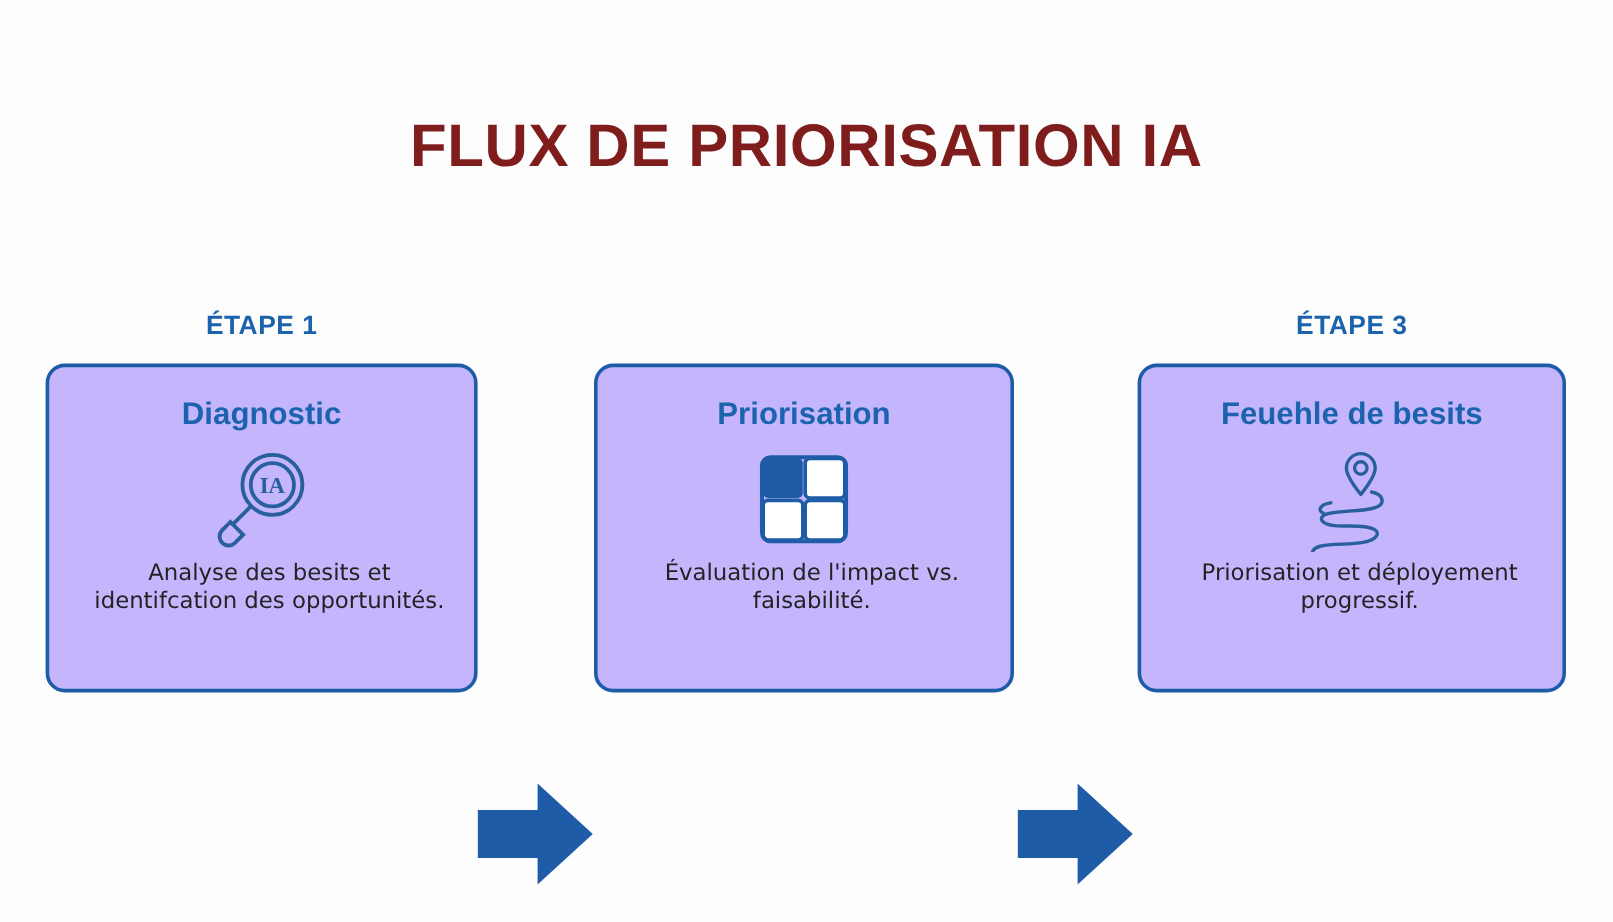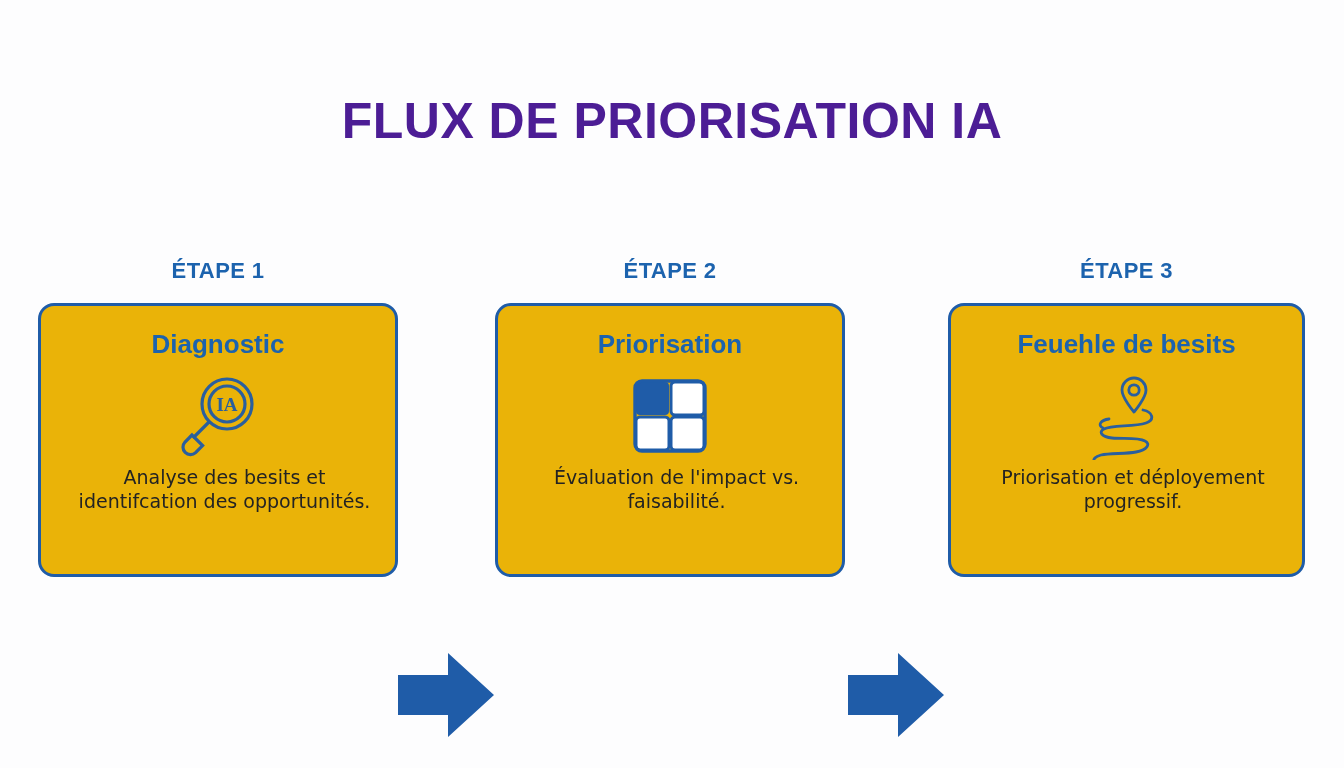--- a/index.html
+++ b/index.html
@@ -23,21 +23,21 @@
   
   .page-title {
     position: absolute;
     left: 0;
     top: 92px;
     width: 1344px;
     text-align: center;
     font-size: 50px;
     font-weight: 800;
     letter-spacing: 0.5px;
-    color: #4c1d95;
+    color: #7f1d1d;
     font-family: "Liberation Sans", sans-serif;
   }
 
   
   .steps {
     position: absolute;
     left: 0;
     top: 258px;
     width: 1344px;
     height: 330px;
@@ -68,21 +68,21 @@
 
   .card {
     position: absolute;
     top: 45px;
     left: 0;
     width: 100%;
     height: 274px;
     box-sizing: border-box;
     border: 3px solid #1f5ca8;
     border-radius: 16px;
-    background: #eab308;
+    background: #c4b5fd;
     display: flex;
     flex-direction: column;
     align-items: center;
   }
 
   .card-title {
     margin-top: 24px;
     font-size: 26px;
     font-weight: 800;
     color: #1c63ae;
@@ -157,21 +157,20 @@
       </div>
     </div>
 
     <div class="arrow arrow-1">
       <svg width="96" height="88" viewBox="0 0 96 88" aria-hidden="true">
         <polygon points="0,24 50,24 50,2 96,44 50,86 50,64 0,64" fill="#1f5ca8"></polygon>
       </svg>
     </div>
 
     <div class="step step-2">
-      <div class="step-label">ÉTAPE 2</div>
 
       <div class="card">
         <div class="card-title">Priorisation</div>
 
         <div class="card-icon">
           <svg width="76" height="76" viewBox="0 0 76 76" aria-hidden="true">
             <rect x="4" y="4" width="33" height="33" rx="4" fill="#1f5ca8"></rect>
             <rect x="39" y="4" width="33" height="33" rx="4" fill="#ffffff" stroke="#1f5ca8" stroke-width="3"></rect>
             <rect x="4" y="39" width="33" height="33" rx="4" fill="#ffffff" stroke="#1f5ca8" stroke-width="3"></rect>
             <rect x="39" y="39" width="33" height="33" rx="4" fill="#ffffff" stroke="#1f5ca8" stroke-width="3"></rect>

